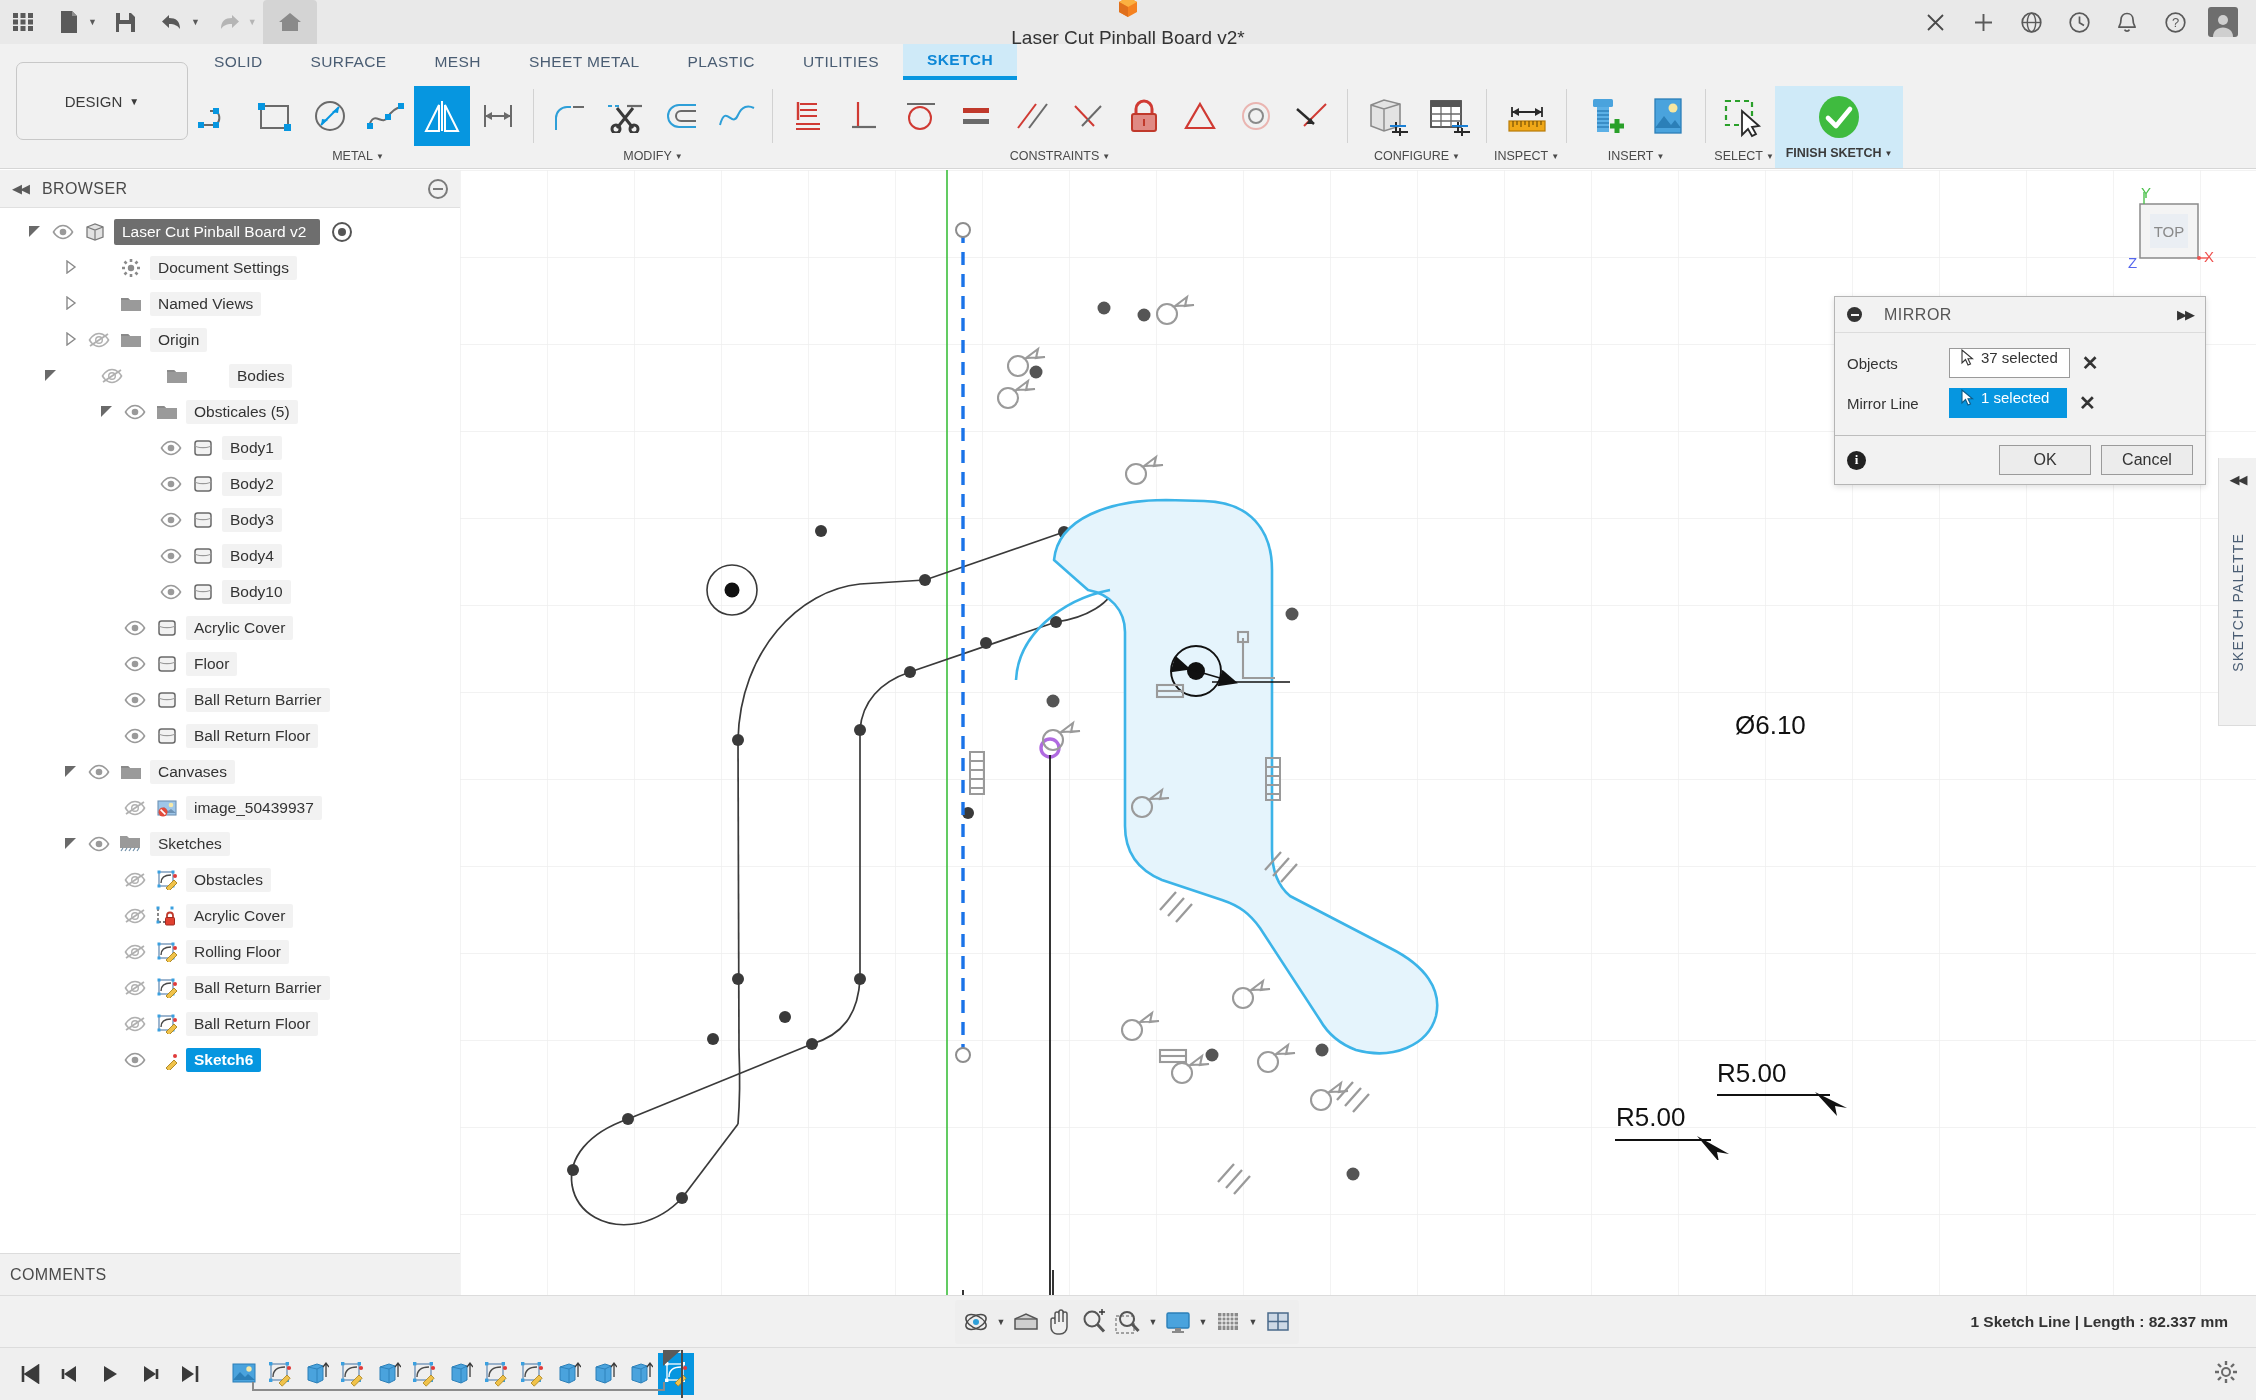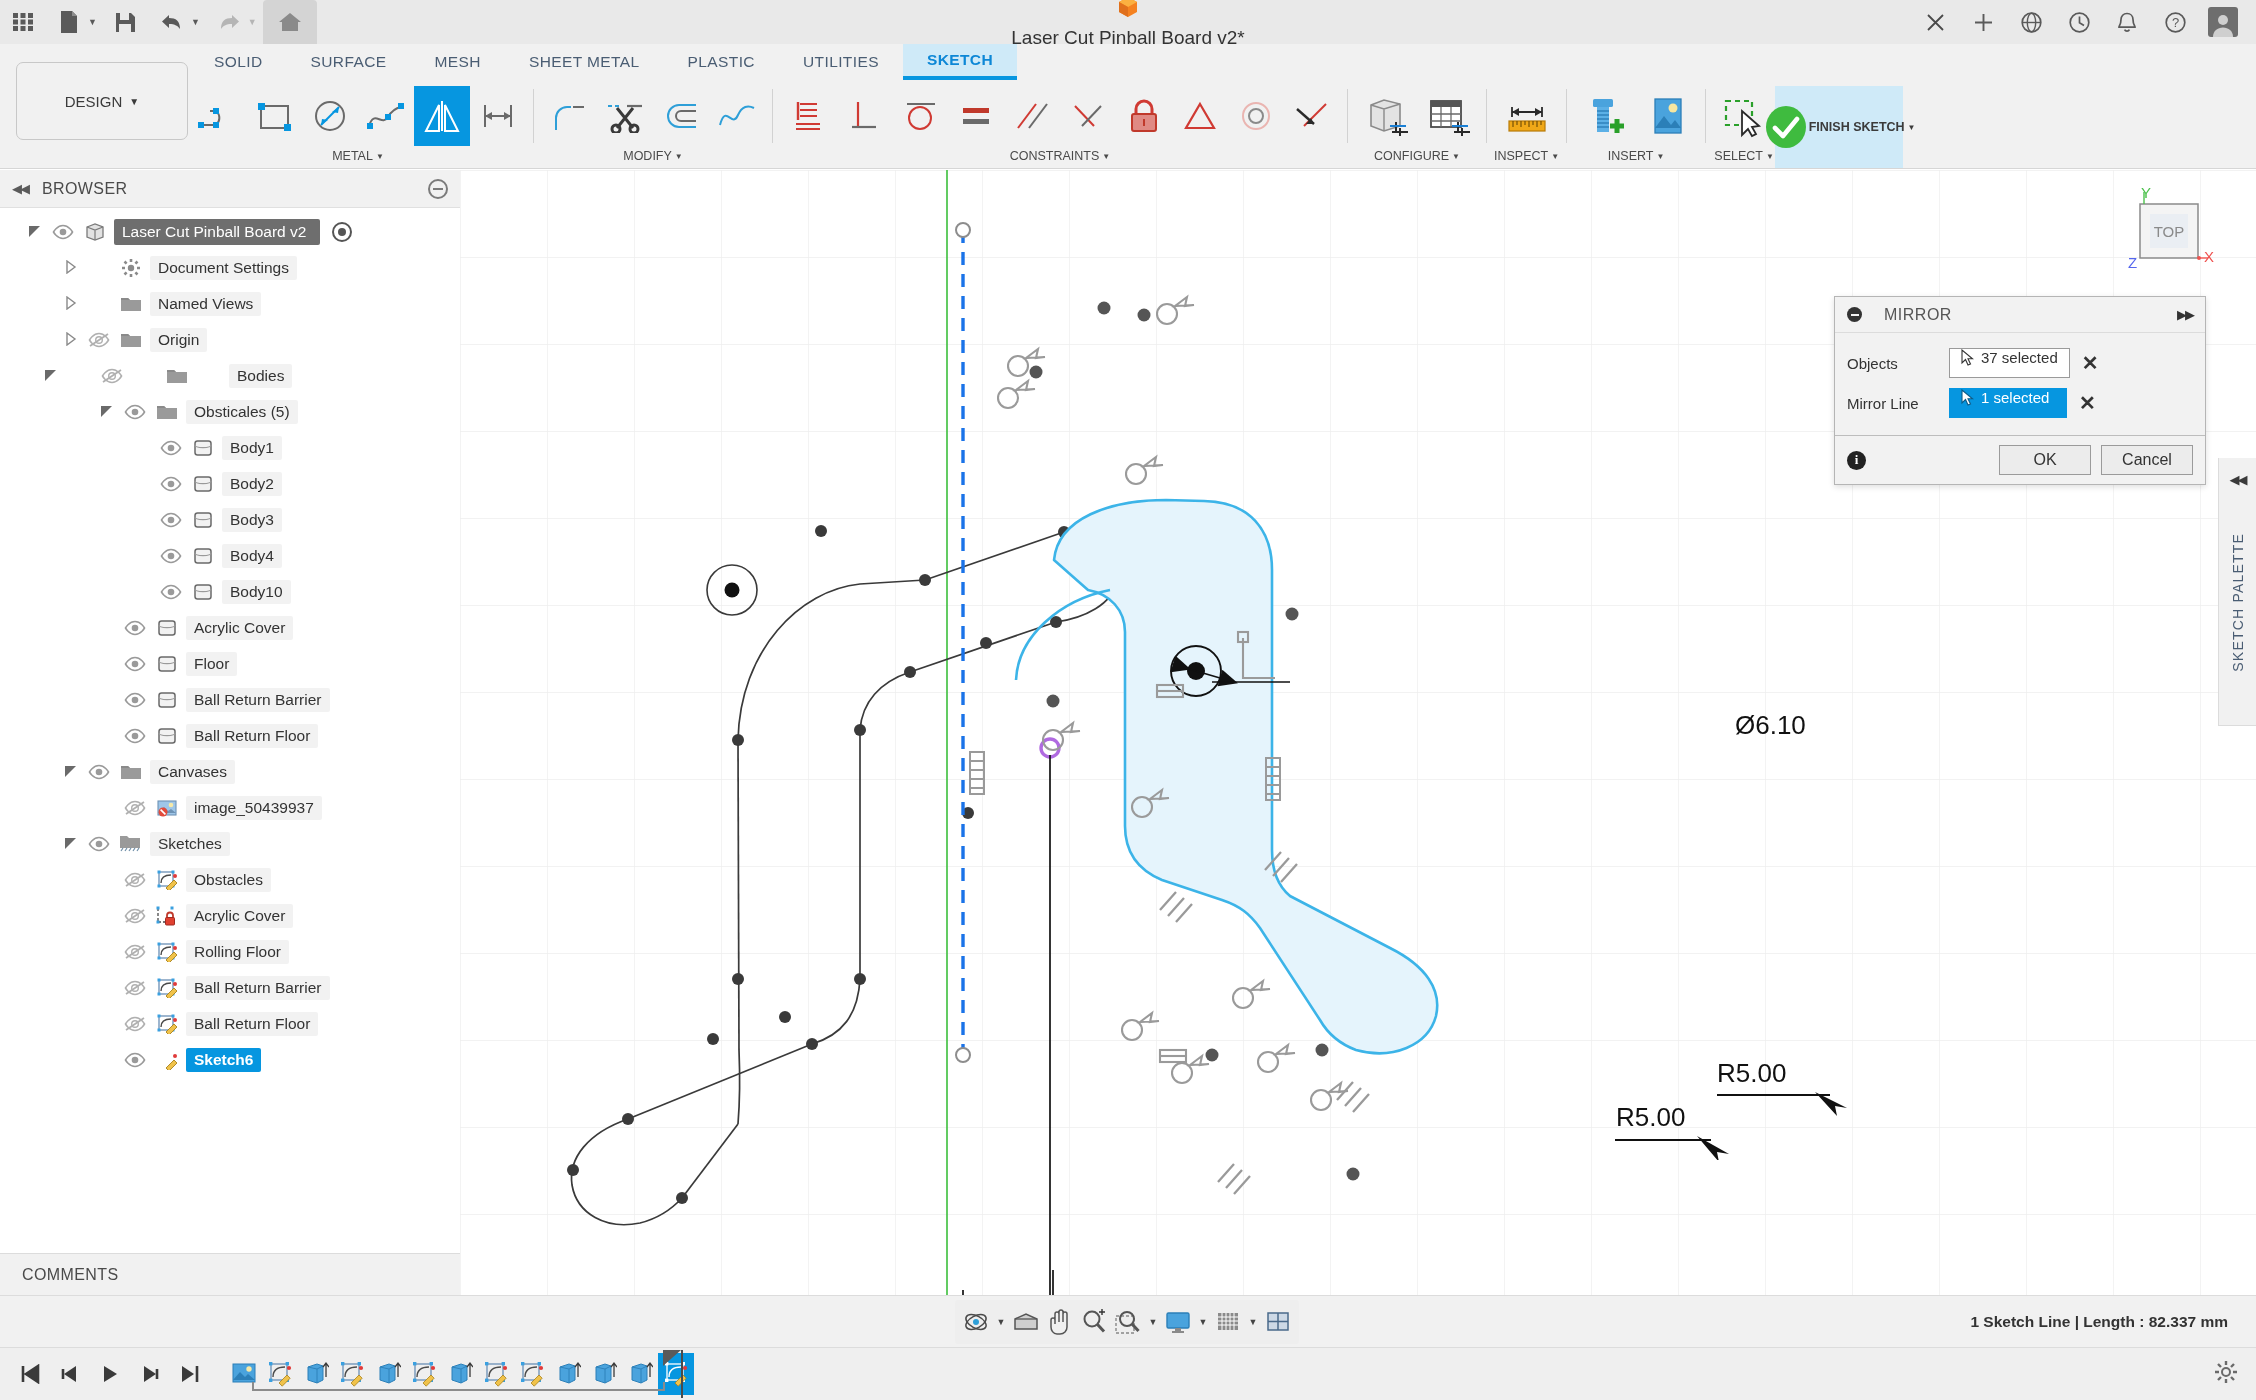--- a/index.html
+++ b/index.html
@@ -84,21 +84,21 @@
   }
   .tcell.wide { width: 62px; }
   .tcell.sel { background: #0696e0; }
   .tlabel {
     font-size: 12.5px; color: #4a4a4a; height: 20px; display: flex; align-items: center; gap: 3px;
     white-space: nowrap;
   }
   .vsep { width: 1px; height: 54px; background: #d2d2d2; margin: 3px 7px 0 7px; }
   .finish-cell {
     width: 128px; height: 82px; background: #cfeaf8;
-    display: flex; flex-direction: row; align-items: center; justify-content: center;
+    display: flex; flex-direction: column; align-items: center; justify-content: center;
   }
   .finish-cell .tlabel { color: #3b3b3b; font-weight: 600; }
 
   
   .browser {
     position: absolute; left: 0; top: 170px; width: 460px; height: 1125px;
     background: #ffffff;
   }
   .browser-head {
     height: 38px; background: #f1f1f1; border-bottom: 1px solid #e0e0e0;
@@ -131,21 +131,21 @@
   .radio-ring {
     width: 20px; height: 20px; border-radius: 50%; border: 2px solid #555;
     display: flex; align-items: center; justify-content: center; margin-left: 6px;
   }
   .radio-ring::before { content: ""; width: 8px; height: 8px; border-radius: 50%; background: #555; }
   .trow.selected .tlabel2 { background: #0696e0; color: #fff; font-weight: bold; }
 
   .comments-bar {
     position: absolute; left: 0; bottom: 0; width: 543px; height: 42px;
     background: #f1f1f1; border-top: 1px solid #dcdcdc;
-    display: flex; align-items: center; padding: 0 22px;
+    display: flex; align-items: center; padding: 0 10px;
     font-size: 16px; color: #4a4a4a; letter-spacing: .4px;
   }
   .plus-dot {
     position: absolute; right: 14px; top: 50%; transform: translateY(-50%);
     width: 20px; height: 20px; border-radius: 50%; border: 2px solid #7b7b7b;
     display: flex; align-items: center; justify-content: center; color: #7b7b7b;
     font-size: 15px; line-height: 1;
   }
 
   

